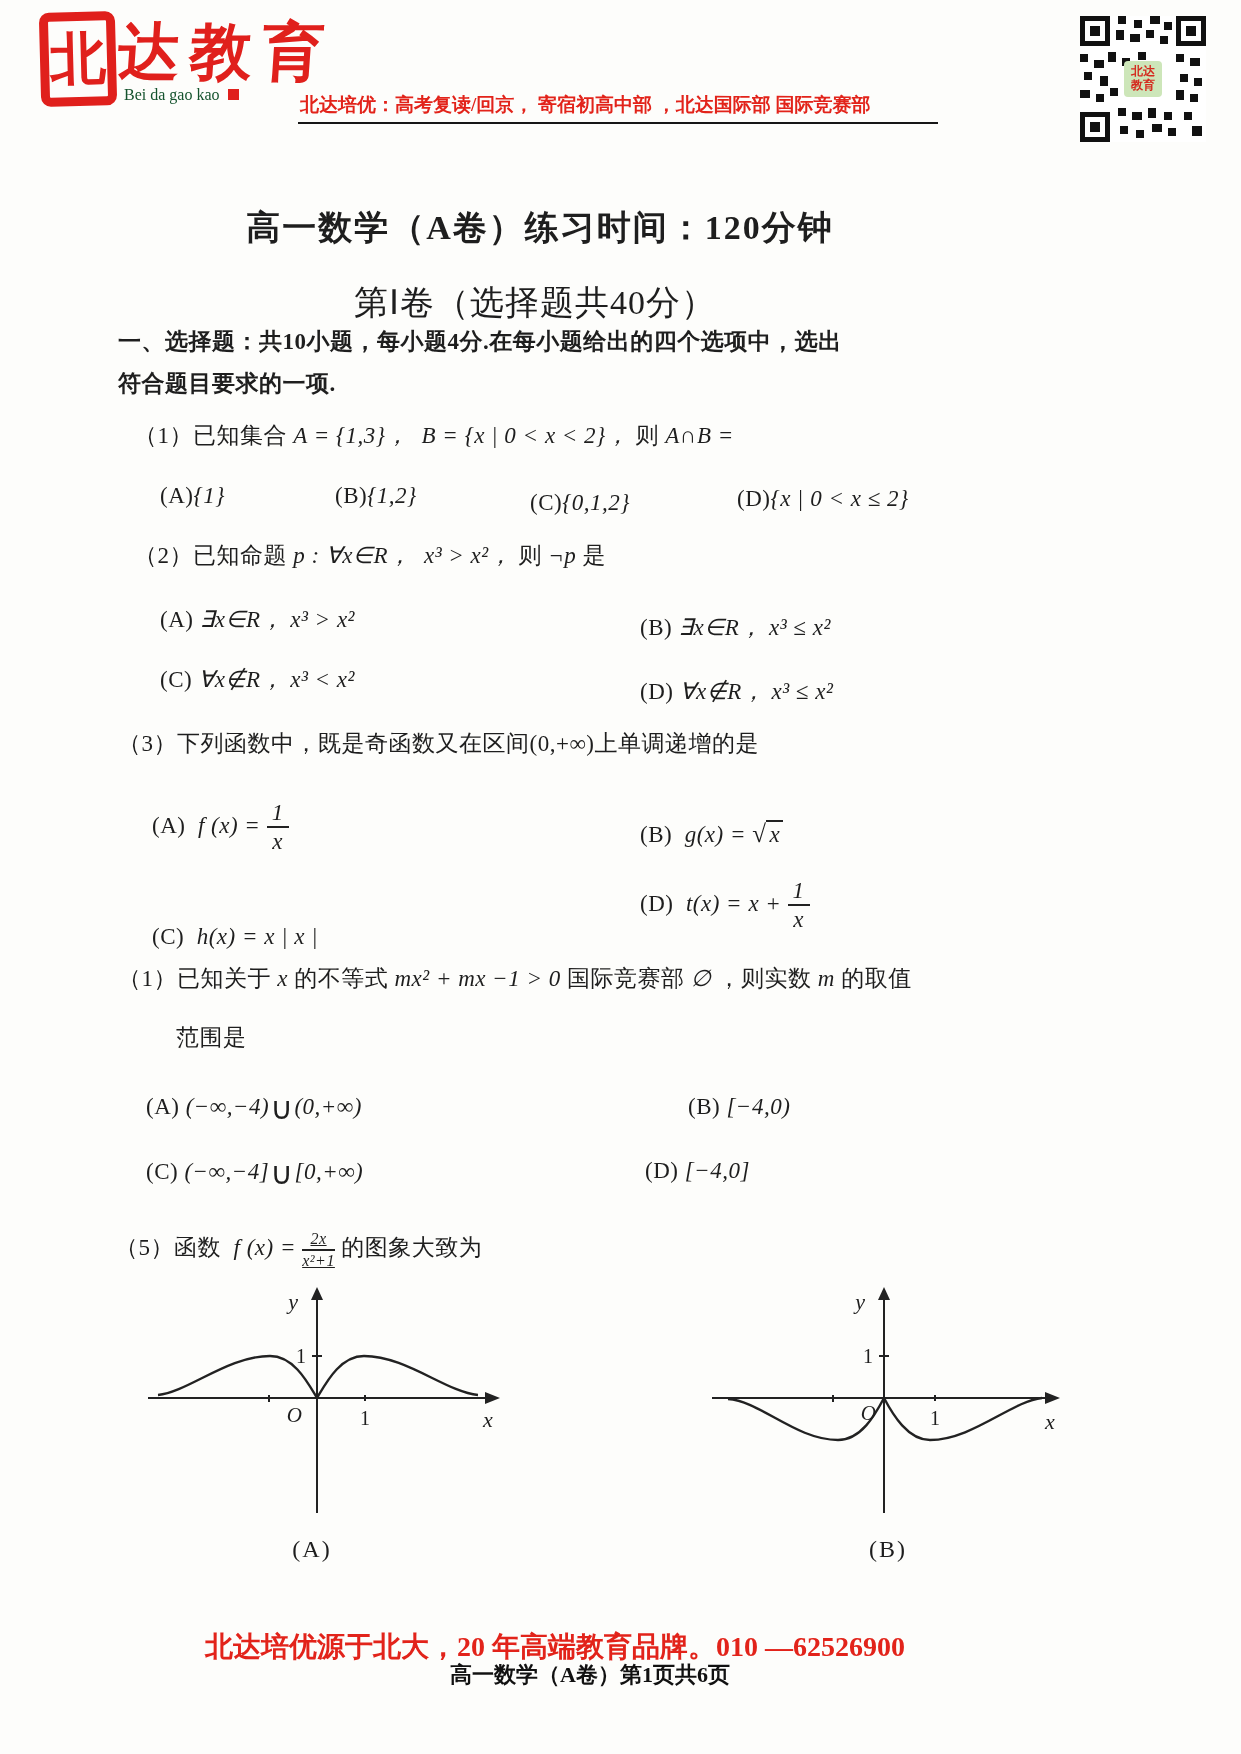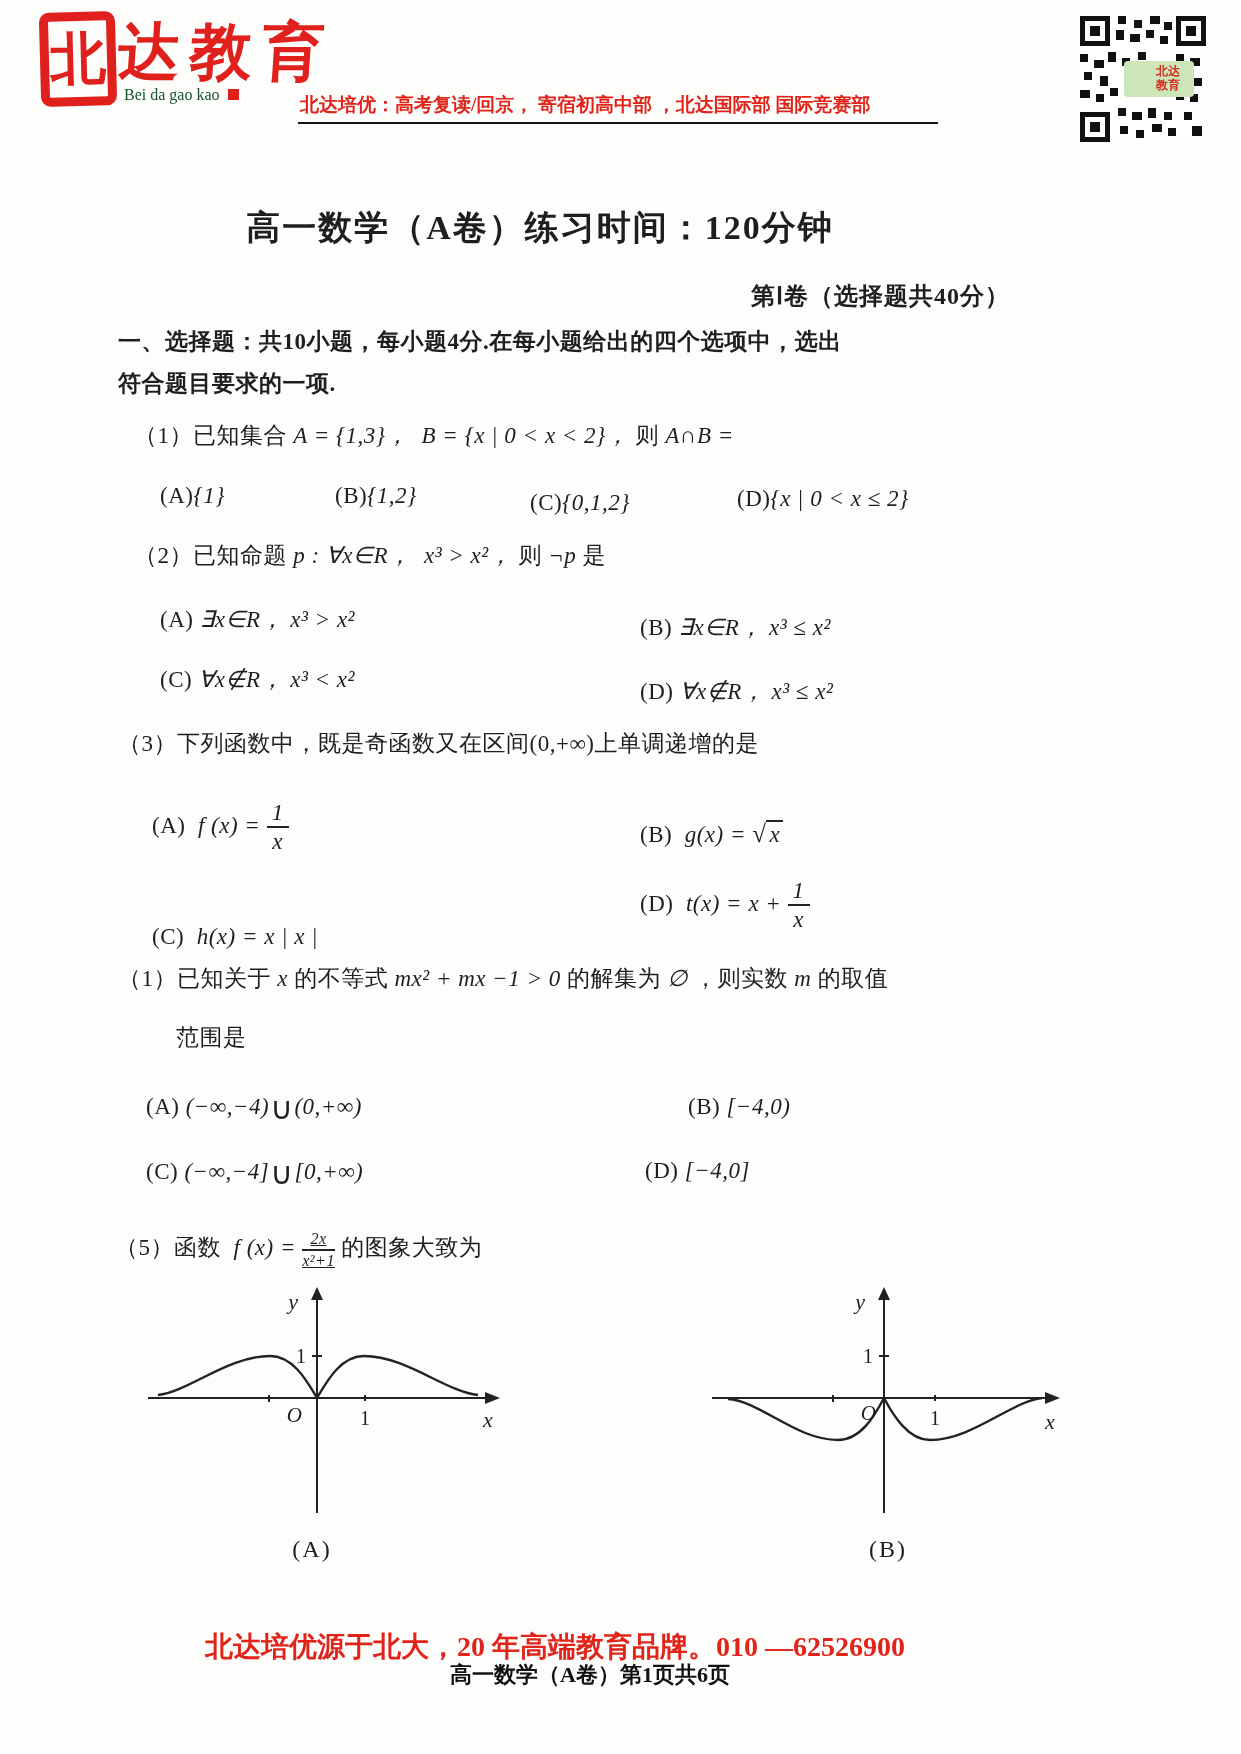--- a/index.html
+++ b/index.html
@@ -24,27 +24,27 @@
   }
   .romanized { left:124px; top:86px; font-size:16px; color:#14532d; }
   .romanized .sq { display:inline-block; width:11px; height:11px; background:#e0201c; margin-left:8px; }
   .tagline { left:300px; top:92px; font-size:19px; font-weight:700; }
   .rule { left:298px; top:122px; width:640px; height:2px; background:#161616; }
   
   .qr { left:1080px; top:16px; }
   .qr-label {
     position:absolute; left:44px; top:45px; width:38px; height:36px;
     background:#cde6b9; border-radius:4px; display:flex; flex-direction:column;
-    align-items:flex-start; justify-content:center; font-size:12px; line-height:1.15;
-    color:#d42a1e; font-weight:700;padding-left:32px;
+    align-items:center; justify-content:center; font-size:12px; line-height:1.15;
+    color:#d42a1e; font-weight:700;
   }
   
   .title   { left:60px;  top:138px; width:980px; text-align:center; font-size:31px; font-weight:700; letter-spacing:2px; }
   .subtitle{ left:60px;  top:205px; width:960px; text-align:center; font-size:34px; font-weight:700; letter-spacing:2px; }
-  .section { left:60px;  top:280px; width:950px; text-align:right; font-size:24px; font-weight:700; letter-spacing:1px; }
+  .section { left:60px;  top:280px; width:950px; text-align:center; font-size:34px; font-weight:400; letter-spacing:1px; }
   
   .line { font-size:23px; letter-spacing:0.5px; }
   .m { font-style:italic; }
   .opt-label { font-style:normal; }
   .frac { display:inline-block; text-align:center; vertical-align:middle; line-height:1.1; font-style:italic; }
   .frac .num { display:block; border-bottom:2px solid #222; padding:0 5px 1px; }
   .frac .den { display:block; padding-top:1px; }
   .sqrt-bar { border-top:2px solid #222; padding:0 3px; font-style:italic; }
   .sqrt-sign { font-style:normal; font-size:25px; }
   .union { font-size:31px; font-weight:400; vertical-align:-5px; font-style:normal; padding:0 1px; }
@@ -190,21 +190,21 @@
     <span class="opt-label">(D)</span>&nbsp;
     <span class="m">t(x) = x +</span>
     <span class="frac"><span class="num">1</span><span class="den">x</span></span>
   </div>
 
   <div class="abs line" style="left:118px; top:963px;">
     <span>（1）已知关于</span>
     <span class="m">x</span>
     <span>的不等式</span>
     <span class="m">mx² + mx −1 &gt; 0</span>
-    <span>的解集为</span>
+    <span>国际竞赛部</span>
     <span class="m">∅</span>
     <span>，则实数</span>
     <span class="m">m</span>
     <span>的取值</span>
   </div>
   <div class="abs line" style="left:176px; top:1022px;">范围是</div>
   <div class="abs line" style="left:146px; top:1090px;">
     <span class="opt-label">(A)</span> <span class="m">(−∞,−4)</span><span class="union">∪</span><span class="m">(0,+∞)</span>
   </div>
   <div class="abs line" style="left:645px; top:1094px;margin-left:43px;">

